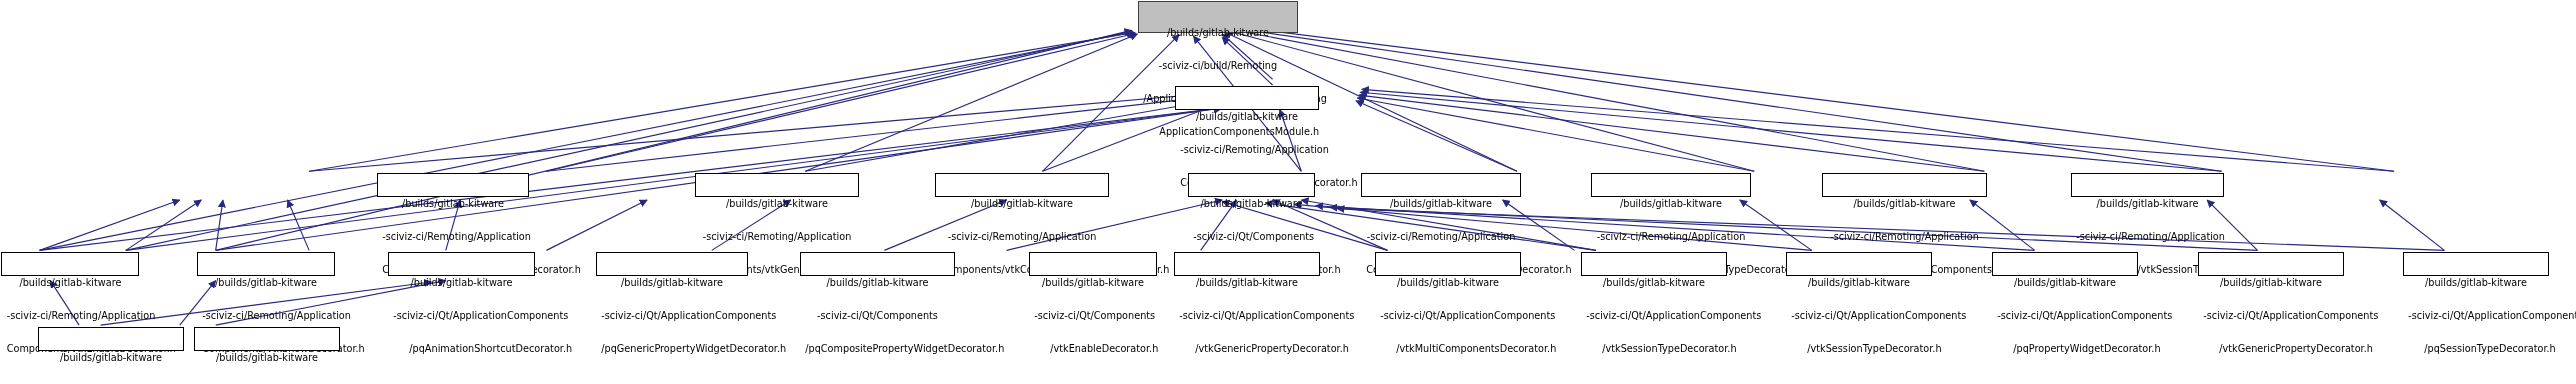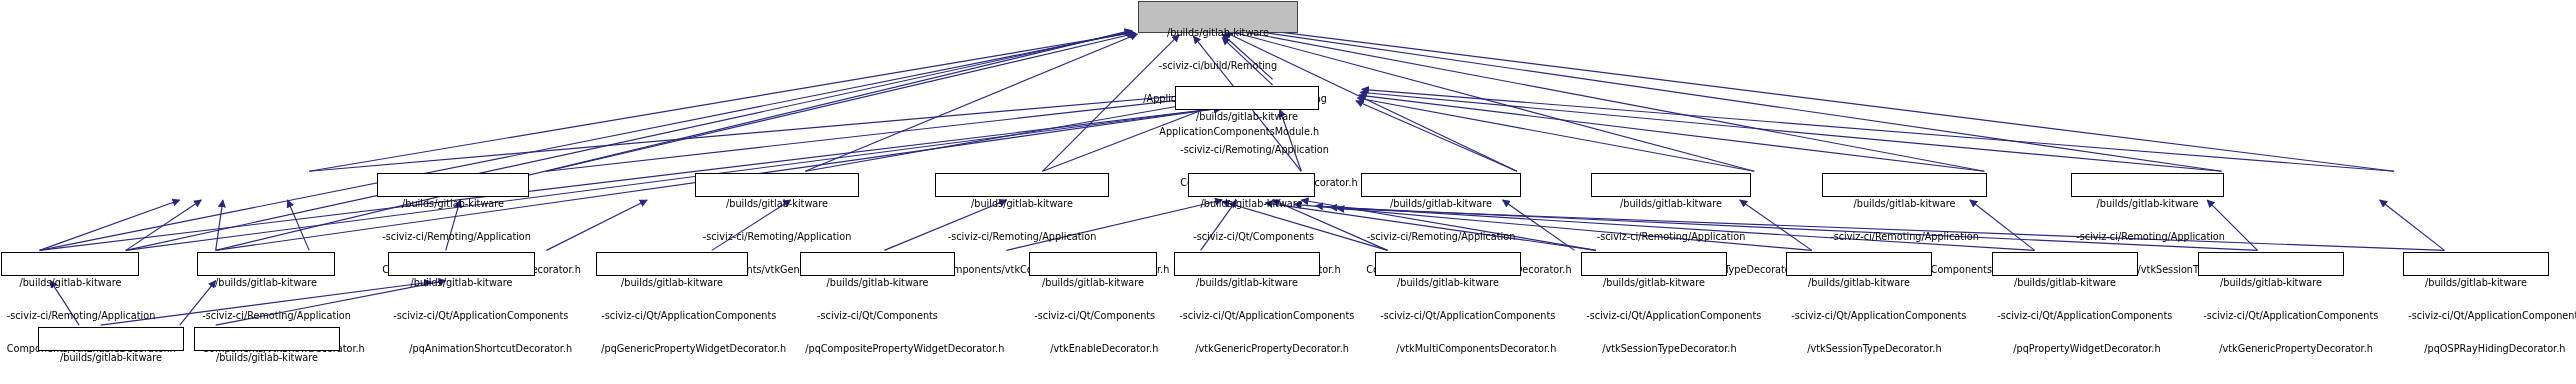--- a/index.html
+++ b/index.html
@@ -215,21 +215,21 @@
 
   <div class="node" style="left:2198px;top:252px;width:146px;height:24.4px;">
     <span class="ln">/builds/gitlab-kitware</span>
     <span class="ln">-sciviz-ci/Qt/ApplicationComponents</span>
     <span class="ind">/vtkGenericPropertyDecorator.h</span>
   </div>
 
   <div class="node" style="left:2403px;top:252px;width:146px;height:24.4px;">
     <span class="ln">/builds/gitlab-kitware</span>
     <span class="ln">-sciviz-ci/Qt/ApplicationComponents</span>
-    <span class="ind">/pqOSPRayHidingDecorator.h</span>
+    <span class="ind">/pqSessionTypeDecorator.h</span>
   </div>
 
   <div class="node" style="left:38px;top:327px;width:146px;height:24.4px;">
     <span class="ln">/builds/gitlab-kitware</span>
     
     
   </div>
 
   <div class="node" style="left:194px;top:327px;width:146px;height:24.4px;">
     <span class="ln">/builds/gitlab-kitware</span>

